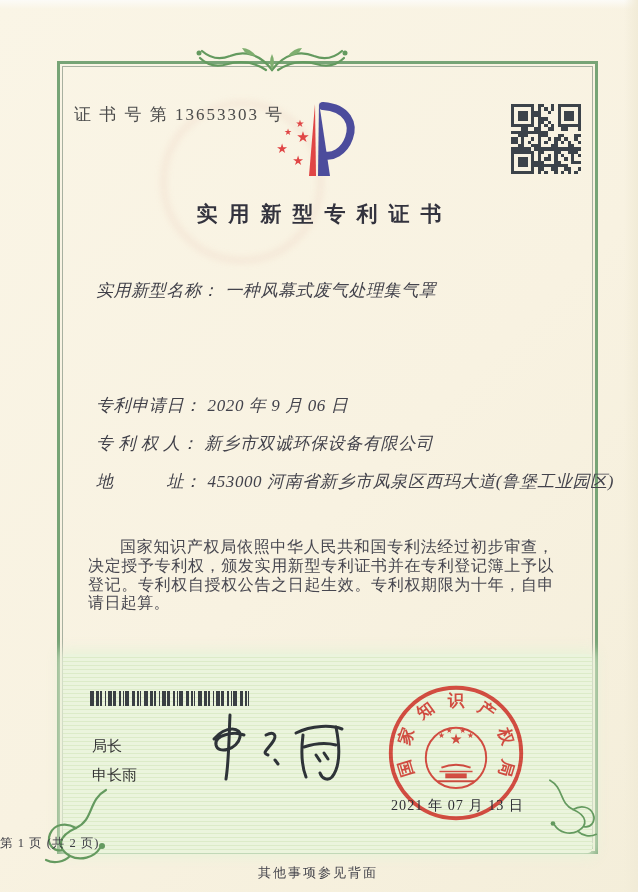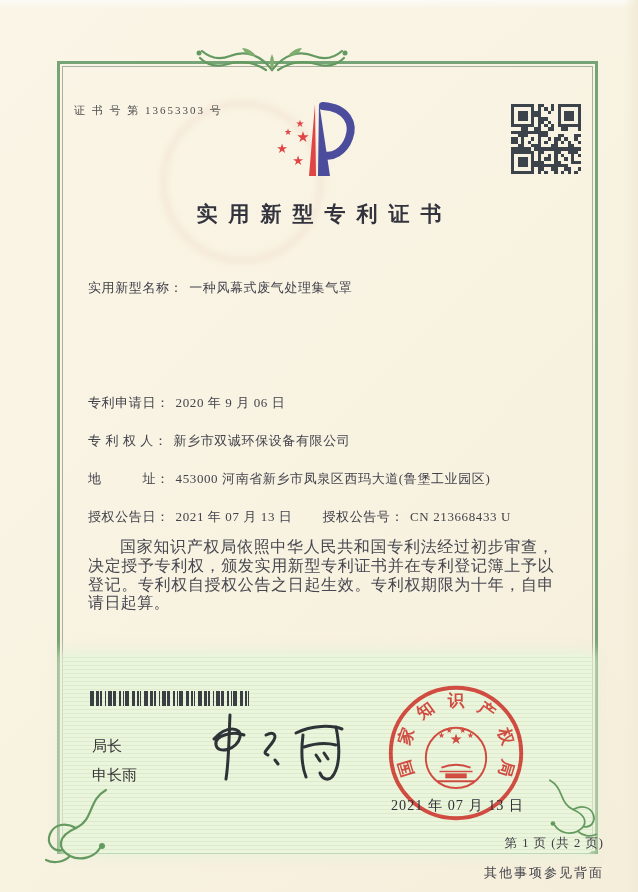--- a/index.html
+++ b/index.html
@@ -27,36 +27,36 @@
   .bottom-band{position:absolute;left:2px;right:2px;bottom:2px;height:6px;
     background:linear-gradient(to bottom,#dcecca,#7aa578);}
 
   
   .orn-top{position:absolute;left:192px;top:44px;}
   .fl-left{position:absolute;left:36px;top:786px;}
   .fl-right{position:absolute;left:546px;top:762px;transform:scaleX(-1);}
   .orn-stroke{fill:none;stroke:#649a5f;stroke-width:2.2;stroke-linecap:round;}
   .orn-fill{fill:#7fae6f;}
 
-  .cert-no{position:absolute;left:74px;top:103px;font-size:11px;
+  .cert-no{position:absolute;left:74px;top:103px;font-size:17px;
     letter-spacing:2px;color:#4b4b4b;}
 
   .logo{position:absolute;left:252px;top:96px;}
   .logo-star{fill:#e04545;}
 
   .qr{position:absolute;left:511px;top:104px;width:70px;height:70px;
     display:grid;grid-template-columns:repeat(21,1fr);grid-template-rows:repeat(21,1fr);}
   .qm{background:#3c434a;}
 
   .title{position:absolute;left:0;top:200px;width:638px;text-align:center;
     font-size:21px;font-weight:700;color:#33333e;
     letter-spacing:11px;text-indent:11px;}
 
-  .row{position:absolute;left:88px;font-size:13px;color:#3f3f48;
-    letter-spacing:.6px;white-space:nowrap;}
+  .row{position:absolute;left:96px;font-size:17px;color:#3f3f48;
+    letter-spacing:.6px;white-space:nowrap;font-style:italic;}
   .row .lbl{color:#3f3f48;}
   .row .val{margin-left:6px;color:#43434c;}
   .grant2{margin-left:30px;}
 
   .para{position:absolute;left:88px;width:466px;font-size:16px;
     line-height:18.8px;color:#474750;text-indent:2em;letter-spacing:.4px;
     text-align:justify;}
 
   .panel{position:absolute;left:63px;top:654px;width:529px;height:199px;
     background:repeating-linear-gradient(to bottom,#ebf4dd 0px,#ebf4dd 3px,#dcebc8 3px,#dcebc8 4px);
@@ -72,23 +72,23 @@
     font-family:"Liberation Sans","DejaVu Sans",sans-serif;}
   .signature{position:absolute;left:200px;top:705px;}
   .sig-stroke{fill:none;stroke:#2e3338;stroke-width:3;stroke-linecap:round;stroke-linejoin:round;}
 
   .seal{position:absolute;left:383px;top:680px;mix-blend-mode:multiply;opacity:.92;}
   .seal-txt{fill:#e4413d;font-size:17px;font-weight:700;
     font-family:"Liberation Serif","DejaVu Serif",serif;}
   .seal-date{position:absolute;left:391px;top:796px;font-size:14.2px;
     letter-spacing:1px;color:#2e2e34;}
 
-  .page-info{position:absolute;left:0;top:835px;width:604px;text-align:right;
+  .page-info{position:absolute;left:0;top:835px;width:604px;text-align:left;
     font-size:12.5px;color:#3c3c44;letter-spacing:1px;}
-  .back-note{position:absolute;left:0;top:864px;width:604px;text-align:right;
+  .back-note{position:absolute;left:16px;top:864px;width:604px;text-align:center;
     font-size:13px;color:#44444c;letter-spacing:2px;}
 </style>
 </head>
 <body>
 
 <div class="paper">
 
   <div class="scan-top"></div>
   <div class="scan-right"></div>
   <div class="ghost-ring"></div>
@@ -572,23 +572,20 @@
     <span class="lbl">实用新型名称：</span><span class="val">一种风幕式废气处理集气罩</span>
   </div>
   <div class="row" style="top:394px">
     <span class="lbl">专利申请日：</span><span class="val">2020 年 9 月 06 日</span>
   </div>
   <div class="row" style="top:432px">
     <span class="lbl">专 利 权 人：</span><span class="val">新乡市双诚环保设备有限公司</span>
   </div>
   <div class="row" style="top:470px">
     <span class="lbl">地　　　址：</span><span class="val">453000 河南省新乡市凤泉区西玛大道(鲁堡工业园区)</span>
-  </div>
-  <div class="row" style="top:508px">
-    <span class="lbl">授权公告日：</span><span class="val">2021 年 07 月 13 日</span><span class="lbl grant2">授权公告号：</span><span class="val">CN 213668433 U</span>
   </div>
 
   <div class="para" style="top:538px">国家知识产权局依照中华人民共和国专利法经过初步审查，决定授予专利权，颁发实用新型专利证书并在专利登记簿上予以登记。专利权自授权公告之日起生效。专利权期限为十年，自申请日起算。</div>
 
   <div class="panel"></div>
 
   <svg class="fl-left" width="75" height="80" viewBox="0 0 75 80">
     <path class="orn-stroke" d="M70,4 C52,14 58,34 40,42 C22,50 20,62 34,70 C44,75 58,72 64,62"></path>
     <path class="orn-stroke" d="M40,42 C30,36 18,38 14,48 C10,58 18,66 26,64"></path>
     <path class="orn-stroke" d="M34,70 C28,76 18,78 10,74"></path>

